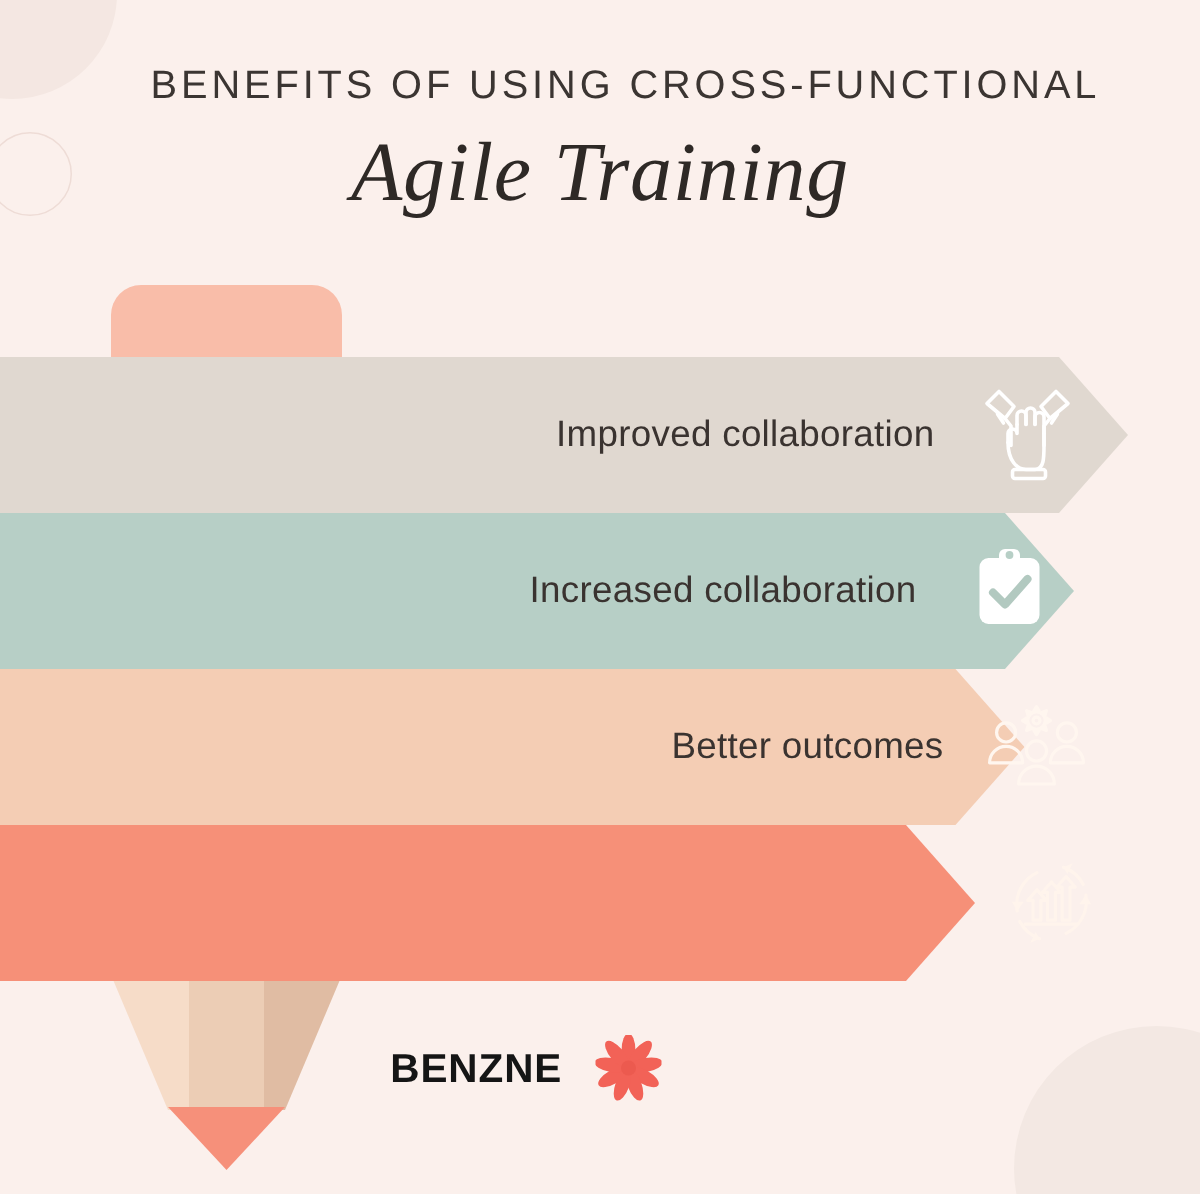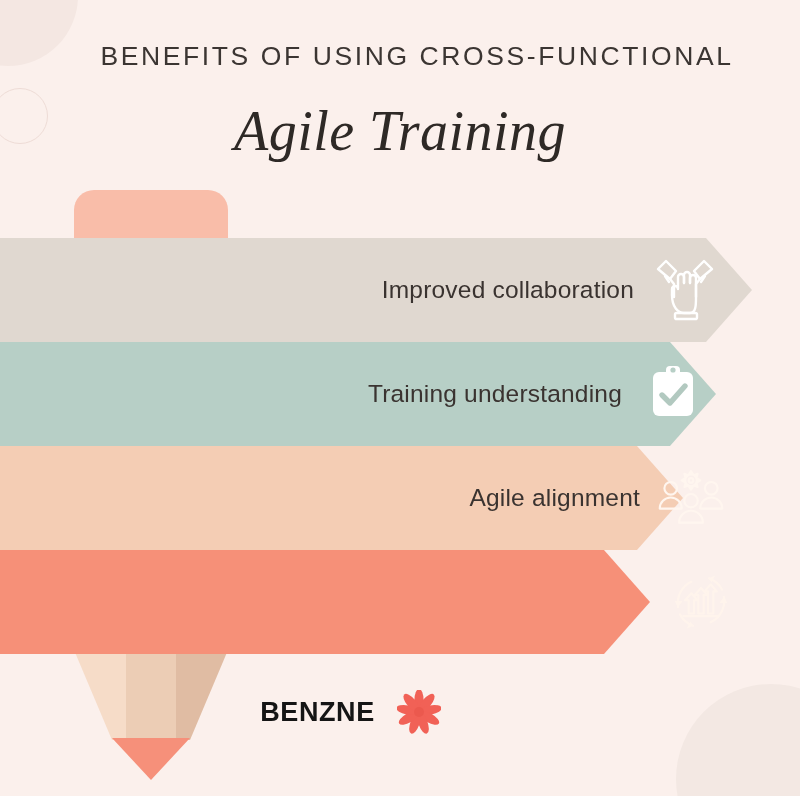--- a/index.html
+++ b/index.html
@@ -65,21 +65,21 @@
     padding-left: 34px;
   }
   .heading-script {
     font-family: "Liberation Serif", serif;
     font-size: 56px;
     font-style: italic;
     font-weight: 400;
     color: #2e2926;
     line-height: 1.18;
     letter-spacing: 0.5px;
-    margin-top: 22px;
+    margin-top: 6px;
   }
 
   
   .pencil {
     position: absolute;
     left: 74px;
     top: 190px;
     width: 154px;
     height: 588px;
     z-index: 1;
@@ -137,21 +137,21 @@
     position: absolute;
     left: 0; top: 0;
     height: 104px;
     z-index: 1;
   }
   .banner-inner {
     position: relative;
     z-index: 3;
     display: flex;
     align-items: center;
-    gap: 14px;
+    gap: 25px;
     height: 104px;
   }
   .banner-label {
     font-family: "Liberation Sans", sans-serif;
     font-size: 24.5px;
     font-weight: 400;
     color: #3a3330;
     letter-spacing: 0.2px;
     white-space: nowrap;
   }
@@ -252,40 +252,40 @@
       </div>
     </div>
 
     <div class="banner">
       <div class="banner-shape">
         <svg width="716" height="104" viewBox="0 0 716 104">
           <polygon points="0,0 670,0 716,52 670,104 0,104" fill="#b7cfc6"></polygon>
         </svg>
       </div>
       <div class="banner-inner" style="margin-right:90px">
-        <span class="banner-label">Training understanding</span>
+        <span class="banner-label">Increased collaboration</span>
         <span class="banner-icon">
           <svg width="74" height="74" viewBox="0 0 74 74">
             <rect x="17" y="15" width="40" height="44" rx="6" fill="#ffffff"></rect>
             <rect x="30" y="9" width="14" height="10" rx="4" fill="#ffffff"></rect>
             <circle cx="37" cy="13" r="2.6" fill="#b7cfc6"></circle>
             <path d="M26 38 L34 46 L49 29" fill="none" stroke="#b2c9c0" stroke-width="5.4" stroke-linecap="round" stroke-linejoin="round"></path>
           </svg>
         </span>
       </div>
     </div>
 
     <div class="banner">
       <div class="banner-shape">
         <svg width="683" height="104" viewBox="0 0 683 104">
           <polygon points="0,0 637,0 683,52 637,104 0,104" fill="#f4cdb4"></polygon>
         </svg>
       </div>
       <div class="banner-inner" style="margin-right:72px">
-        <span class="banner-label">Agile alignment</span>
+        <span class="banner-label">Better outcomes</span>
         <span class="banner-icon">
           <svg width="84" height="74" viewBox="0 0 84 74" fill="none" stroke="#fff6ef" stroke-width="2.4" stroke-linecap="round" stroke-linejoin="round">
 
             <circle cx="42" cy="17" r="6.6"></circle>
             <circle cx="42" cy="17" r="2.6"></circle>
             <path d="M42 6.4 L44 9.6 L40 9.6 Z"></path>
             <path d="M42 27.6 L44 24.4 L40 24.4 Z"></path>
             <path d="M31.4 17 L34.6 15 L34.6 19 Z"></path>
             <path d="M52.6 17 L49.4 15 L49.4 19 Z"></path>
             <path d="M34.5 9.5 L38 10.8 L35.6 13.2 Z"></path>

